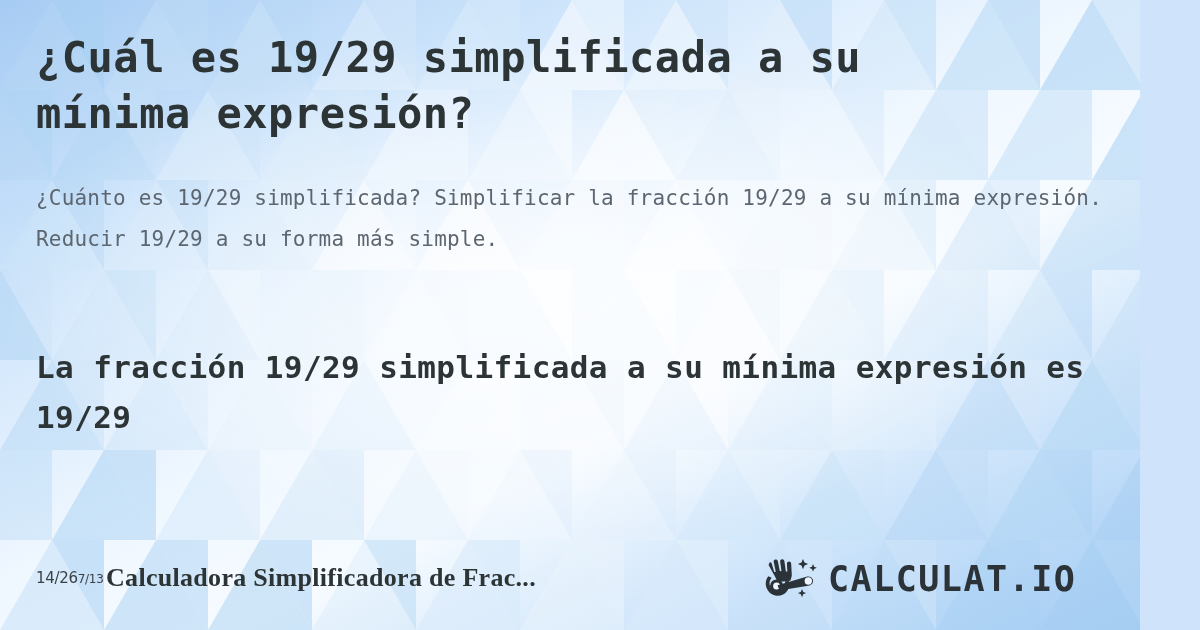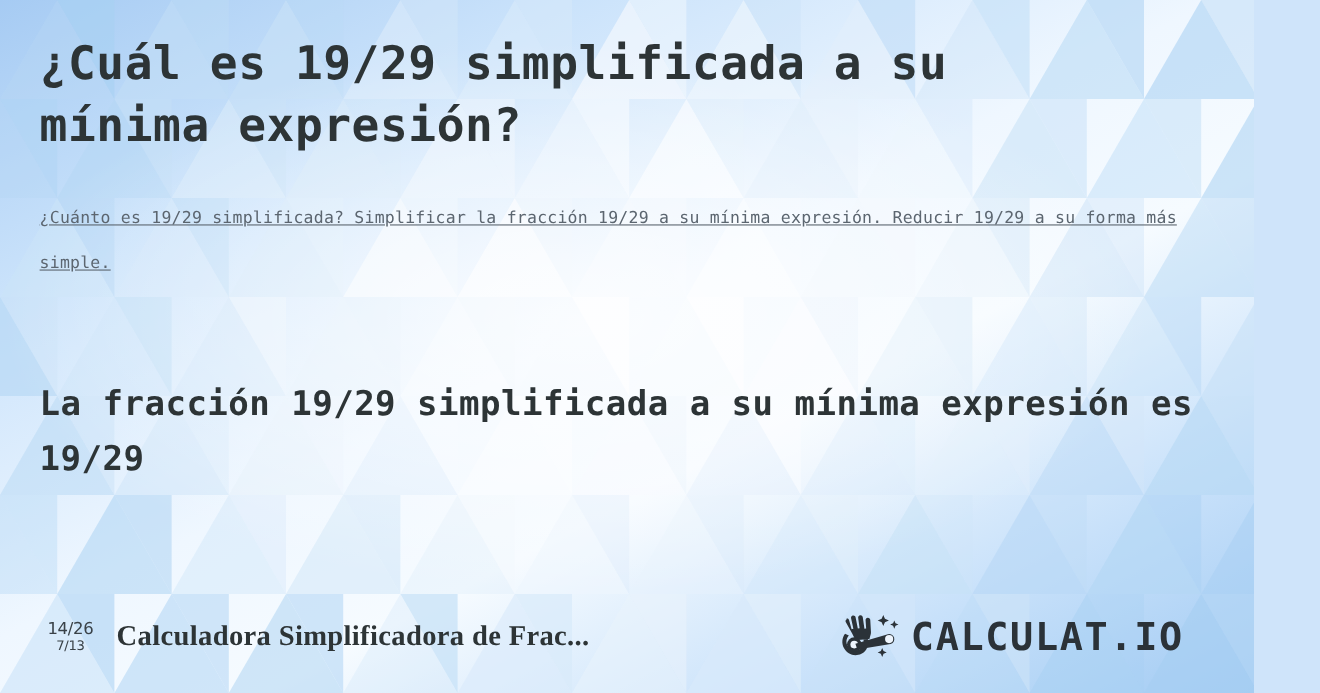--- a/index.html
+++ b/index.html
@@ -60,26 +60,25 @@
     color: #2d3436;
     white-space: pre-line;
   }
 
   .desc {
     position: absolute;
     left: 36px;
     top: 178px;
     width: 1085px;
     margin: 0;
-    font-size: 15px;
+    font-size: 21px;
     line-height: 41px;
     font-weight: 400;
     letter-spacing: 0.2px;
     color: #5c6670;
-    text-decoration: underline;
   }
 
   .answer {
     position: absolute;
     left: 36px;
     top: 342px;
     width: 1060px;
     margin: 0;
     font-size: 31px;
     line-height: 50px;
@@ -102,21 +101,21 @@
     justify-content: space-between;
   }
   .footer-left {
     display: flex;
     align-items: center;
     gap: 14px;
     min-width: 0;
   }
   .frac-icon {
     display: flex;
-    flex-direction: column;
+    flex-direction: row;
     align-items: center;
     justify-content: space-between;
     line-height: 1;
     color: #3a4248;
     font-family: "DejaVu Sans", "Liberation Sans", sans-serif;
     width: 56px;
     flex: 0 0 auto;
   }
   .frac-icon .num {
     font-size: 15px;

